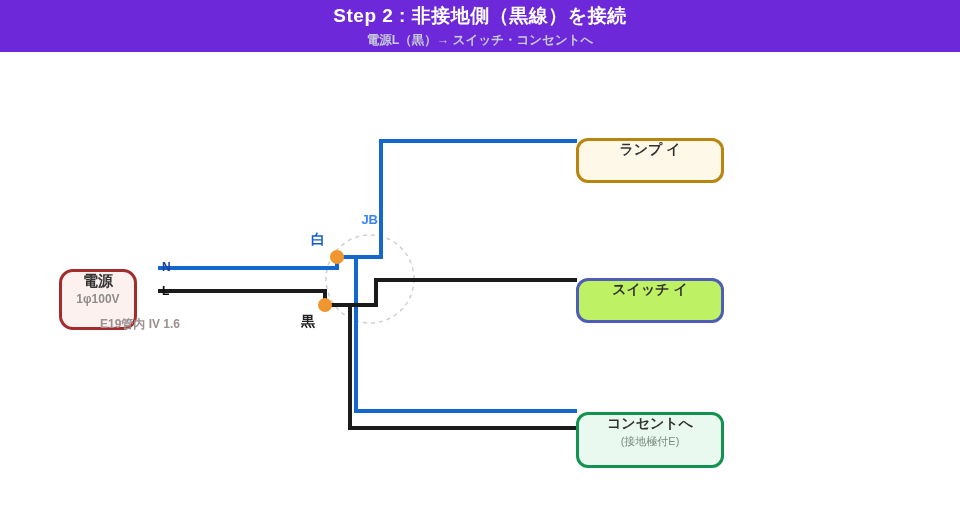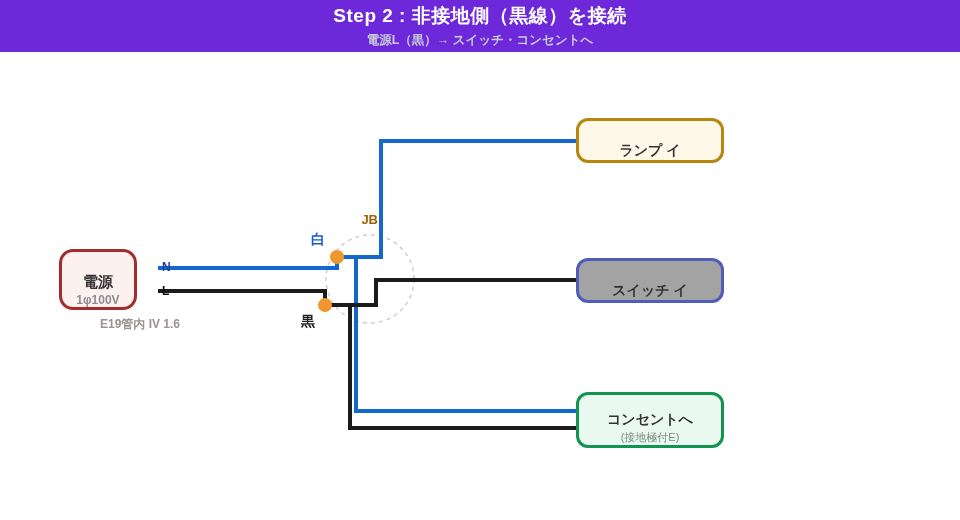--- a/index.html
+++ b/index.html
@@ -16,43 +16,43 @@
   .header-sub   { color:#c7ccd9; font-size:12.5px; font-weight:bold; }
 
   
   .wires { position:absolute; left:0; top:0; }
   .jb-circle { fill:none; stroke:#cfcfcf; stroke-width:1.5; stroke-dasharray:4 4; }
   .wire { fill:none; stroke-width:4; stroke-linejoin:miter; stroke-linecap:butt; }
 
   
   .box {
     position:absolute; box-sizing:border-box;
-    display:flex; flex-direction:column; align-items:center; justify-content:flex-end;
+    display:flex; flex-direction:column; align-items:center; justify-content:flex-start;margin-top:20px;
   }
   .power {
     left:59px; top:249px; width:78px; height:61px; gap:1px;
     background:#fdf1f0; border:3px solid #a32c2c; border-radius:14px;
   }
   .power-title { font-size:15px; font-weight:bold; color:#333333; }
   .power-sub   { font-size:12px; font-weight:bold; color:#8d8d8d; }
   .note {
     position:absolute; left:40px; top:316px; width:140px; text-align:right;
     font-size:12px; font-weight:bold; color:#9c9090;
   }
 
   .device { left:576px; width:148px; border:3px solid; border-radius:12px; }
   .lamp   { top:118px; height:45px; background:#fdf8e7; border-color:#b8860f; }
-  .switch { top:258px; height:45px; background:#a3a3a3; border-color:#4f5cb8; }
+  .switch { top:258px; height:45px; background:#bef264; border-color:#4f5cb8; }
   .outlet { top:392px; height:56px; background:#e9f9ef; border-color:#12934f; gap:1px; }
   .device-label { font-size:14px; font-weight:bold; color:#333333; }
   .device-sub   { font-size:11px; color:#7d8c82; }
 
   
   .jb-label    { position:absolute; left:344px; top:212px; width:34px; text-align:right;
-                 color:#a16207; font-weight:bold; font-size:13px; }
+                 color:#3b82f6; font-weight:bold; font-size:13px; }
   .white-label { position:absolute; left:303px; top:231px; width:30px; text-align:center;
                  color:#155cc9; font-weight:bold; font-size:14px; }
   .black-label { position:absolute; left:293px; top:313px; width:30px; text-align:center;
                  color:#222222; font-weight:bold; font-size:14px; }
   .term   { position:absolute; font-size:12px; font-weight:bold; line-height:1; }
   .term-n { left:162px; top:261px; color:#1b3f9e; }
   .term-l { left:162px; top:285px; color:#111111; }
 
   .watermark {
     position:absolute; right:12px; bottom:10px; font-size:12px; color:#a9a9a9;

